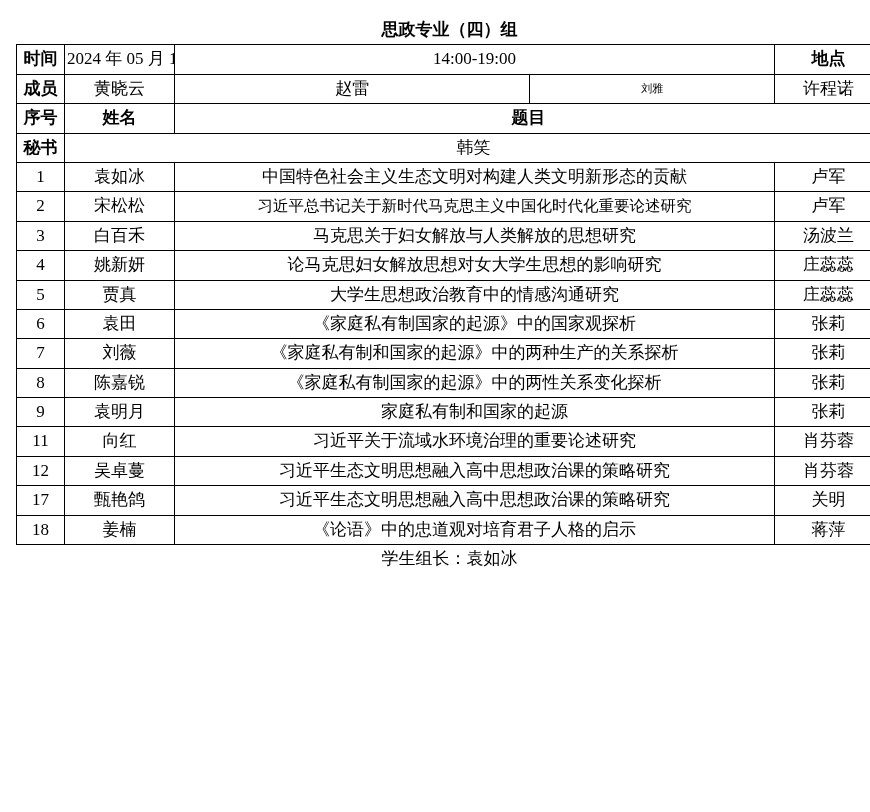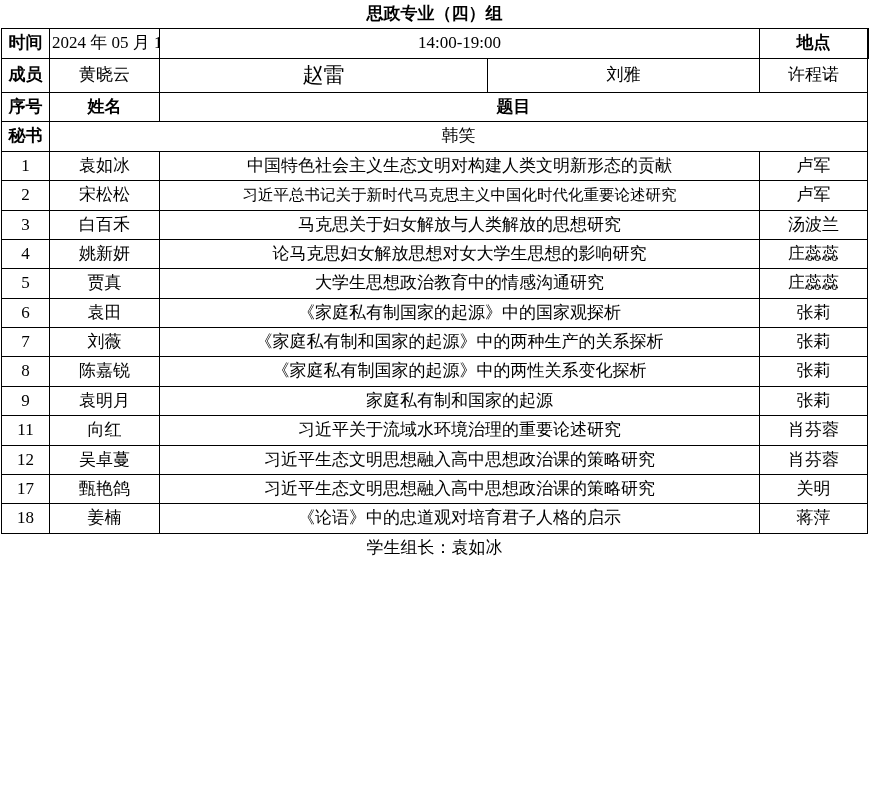--- a/index.html
+++ b/index.html
@@ -8,21 +8,21 @@
     background: #ffffff;
   }
   body {
     width: 870px;
     font-family: "Liberation Serif", "DejaVu Serif", serif;
     color: #000000;
   }
   .page {
     width: 870px;
     box-sizing: border-box;
-    padding: 0;
+    padding: 16px;
   }
   table.sched {
     border-collapse: collapse;
     width: 868px;
     margin: 0 auto;
     table-layout: fixed;
   }
   table.sched td {
     border: 1px solid #000000;
     text-align: center;
@@ -91,22 +91,22 @@
           <td class="label" style="width: 68px;">地点</td>
           <td style="width: 140px;">13 教 C—219</td>
         </tr>
       <tr>
         <td class="label">成员</td>
         <td>黄晓云</td>
         <td style="padding:0;border:0;">
           <table style="border-collapse:collapse;width:100%;height:100%;">
             <tbody>
                 <tr>
-              <td style="border:0;border-right:1px solid #000;font-size:21px;padding:4px 2px;">赵雷</td>
-              <td style="border:0;text-align:center;font-size:17px;padding:4px 2px;">刘雅</td>
+              <td style="border:0;border-right:1px solid #000;font-size:17px;padding:4px 2px;">赵雷</td>
+              <td style="border:0;text-align:center;font-size:11px;padding:4px 2px;">刘雅</td>
             </tr>
           </tbody>
             </table>
         </td>
         <td>许程诺</td>
       </tr>
       <tr>
         <td class="label hdr-title">序号</td>
         <td class="label hdr-title">姓名</td>
         <td class="label hdr-title" colspan="2">题目</td>

